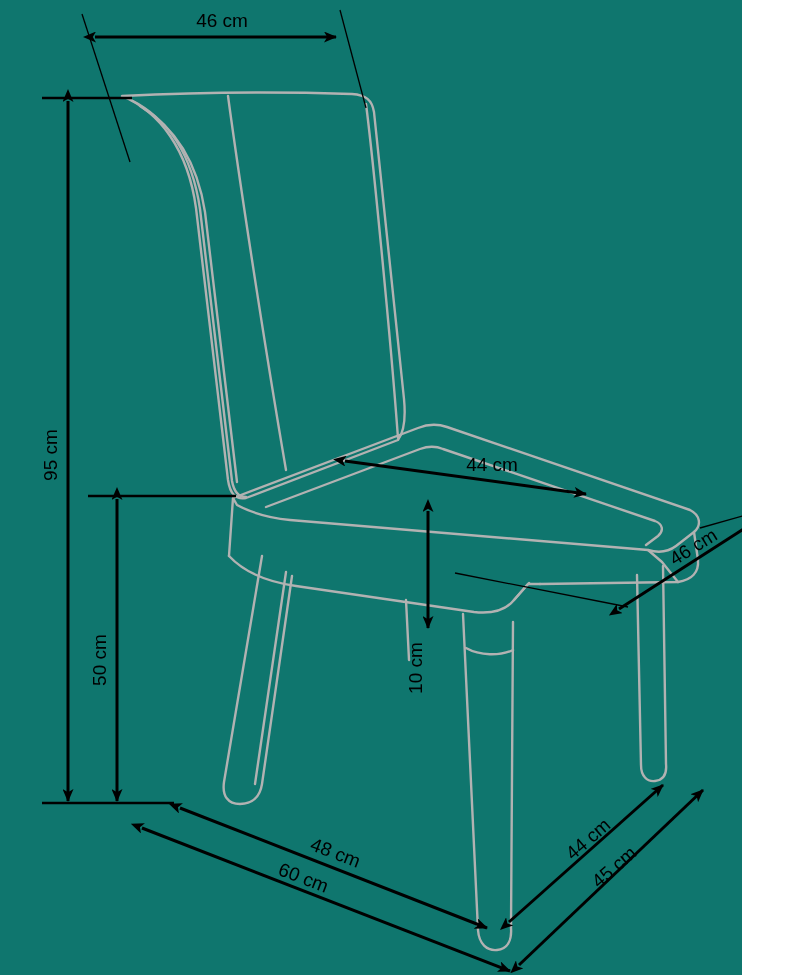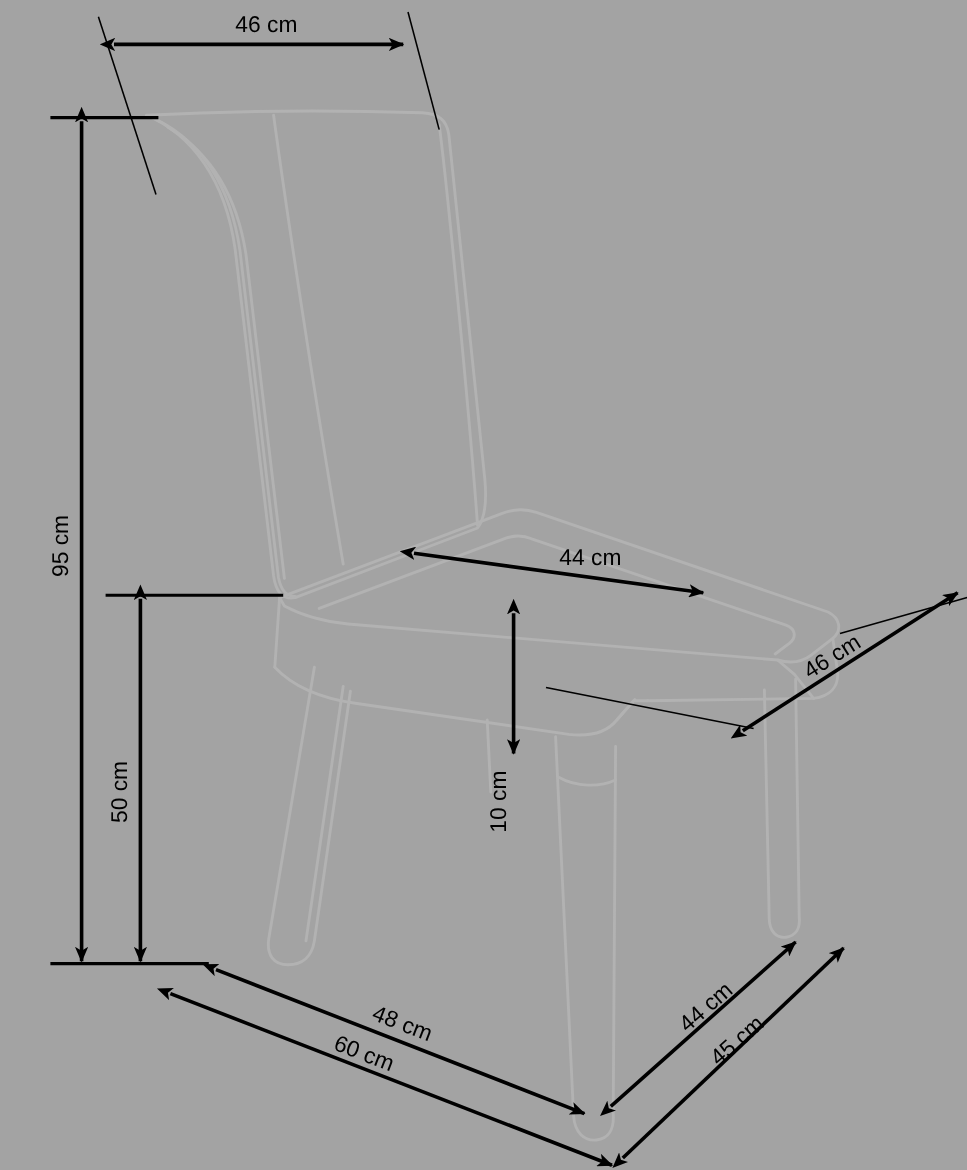--- a/index.html
+++ b/index.html
@@ -5,23 +5,23 @@
   html, body {
     margin: 0;
     padding: 0;
     background: #ffffff;
   }
   body {
     font-family: "Liberation Sans", sans-serif;
   }
   #stage {
     position: relative;
-    width: 806px;
+    width: 742px;
     height: 975px;
-    background: #a3a3a3;
+    background: #0f766e;
     overflow: hidden;
   }
   #drawing {
     position: absolute;
     left: 0;
     top: 0;
     width: 806px;
     height: 975px;
   }
   .dim-label {

